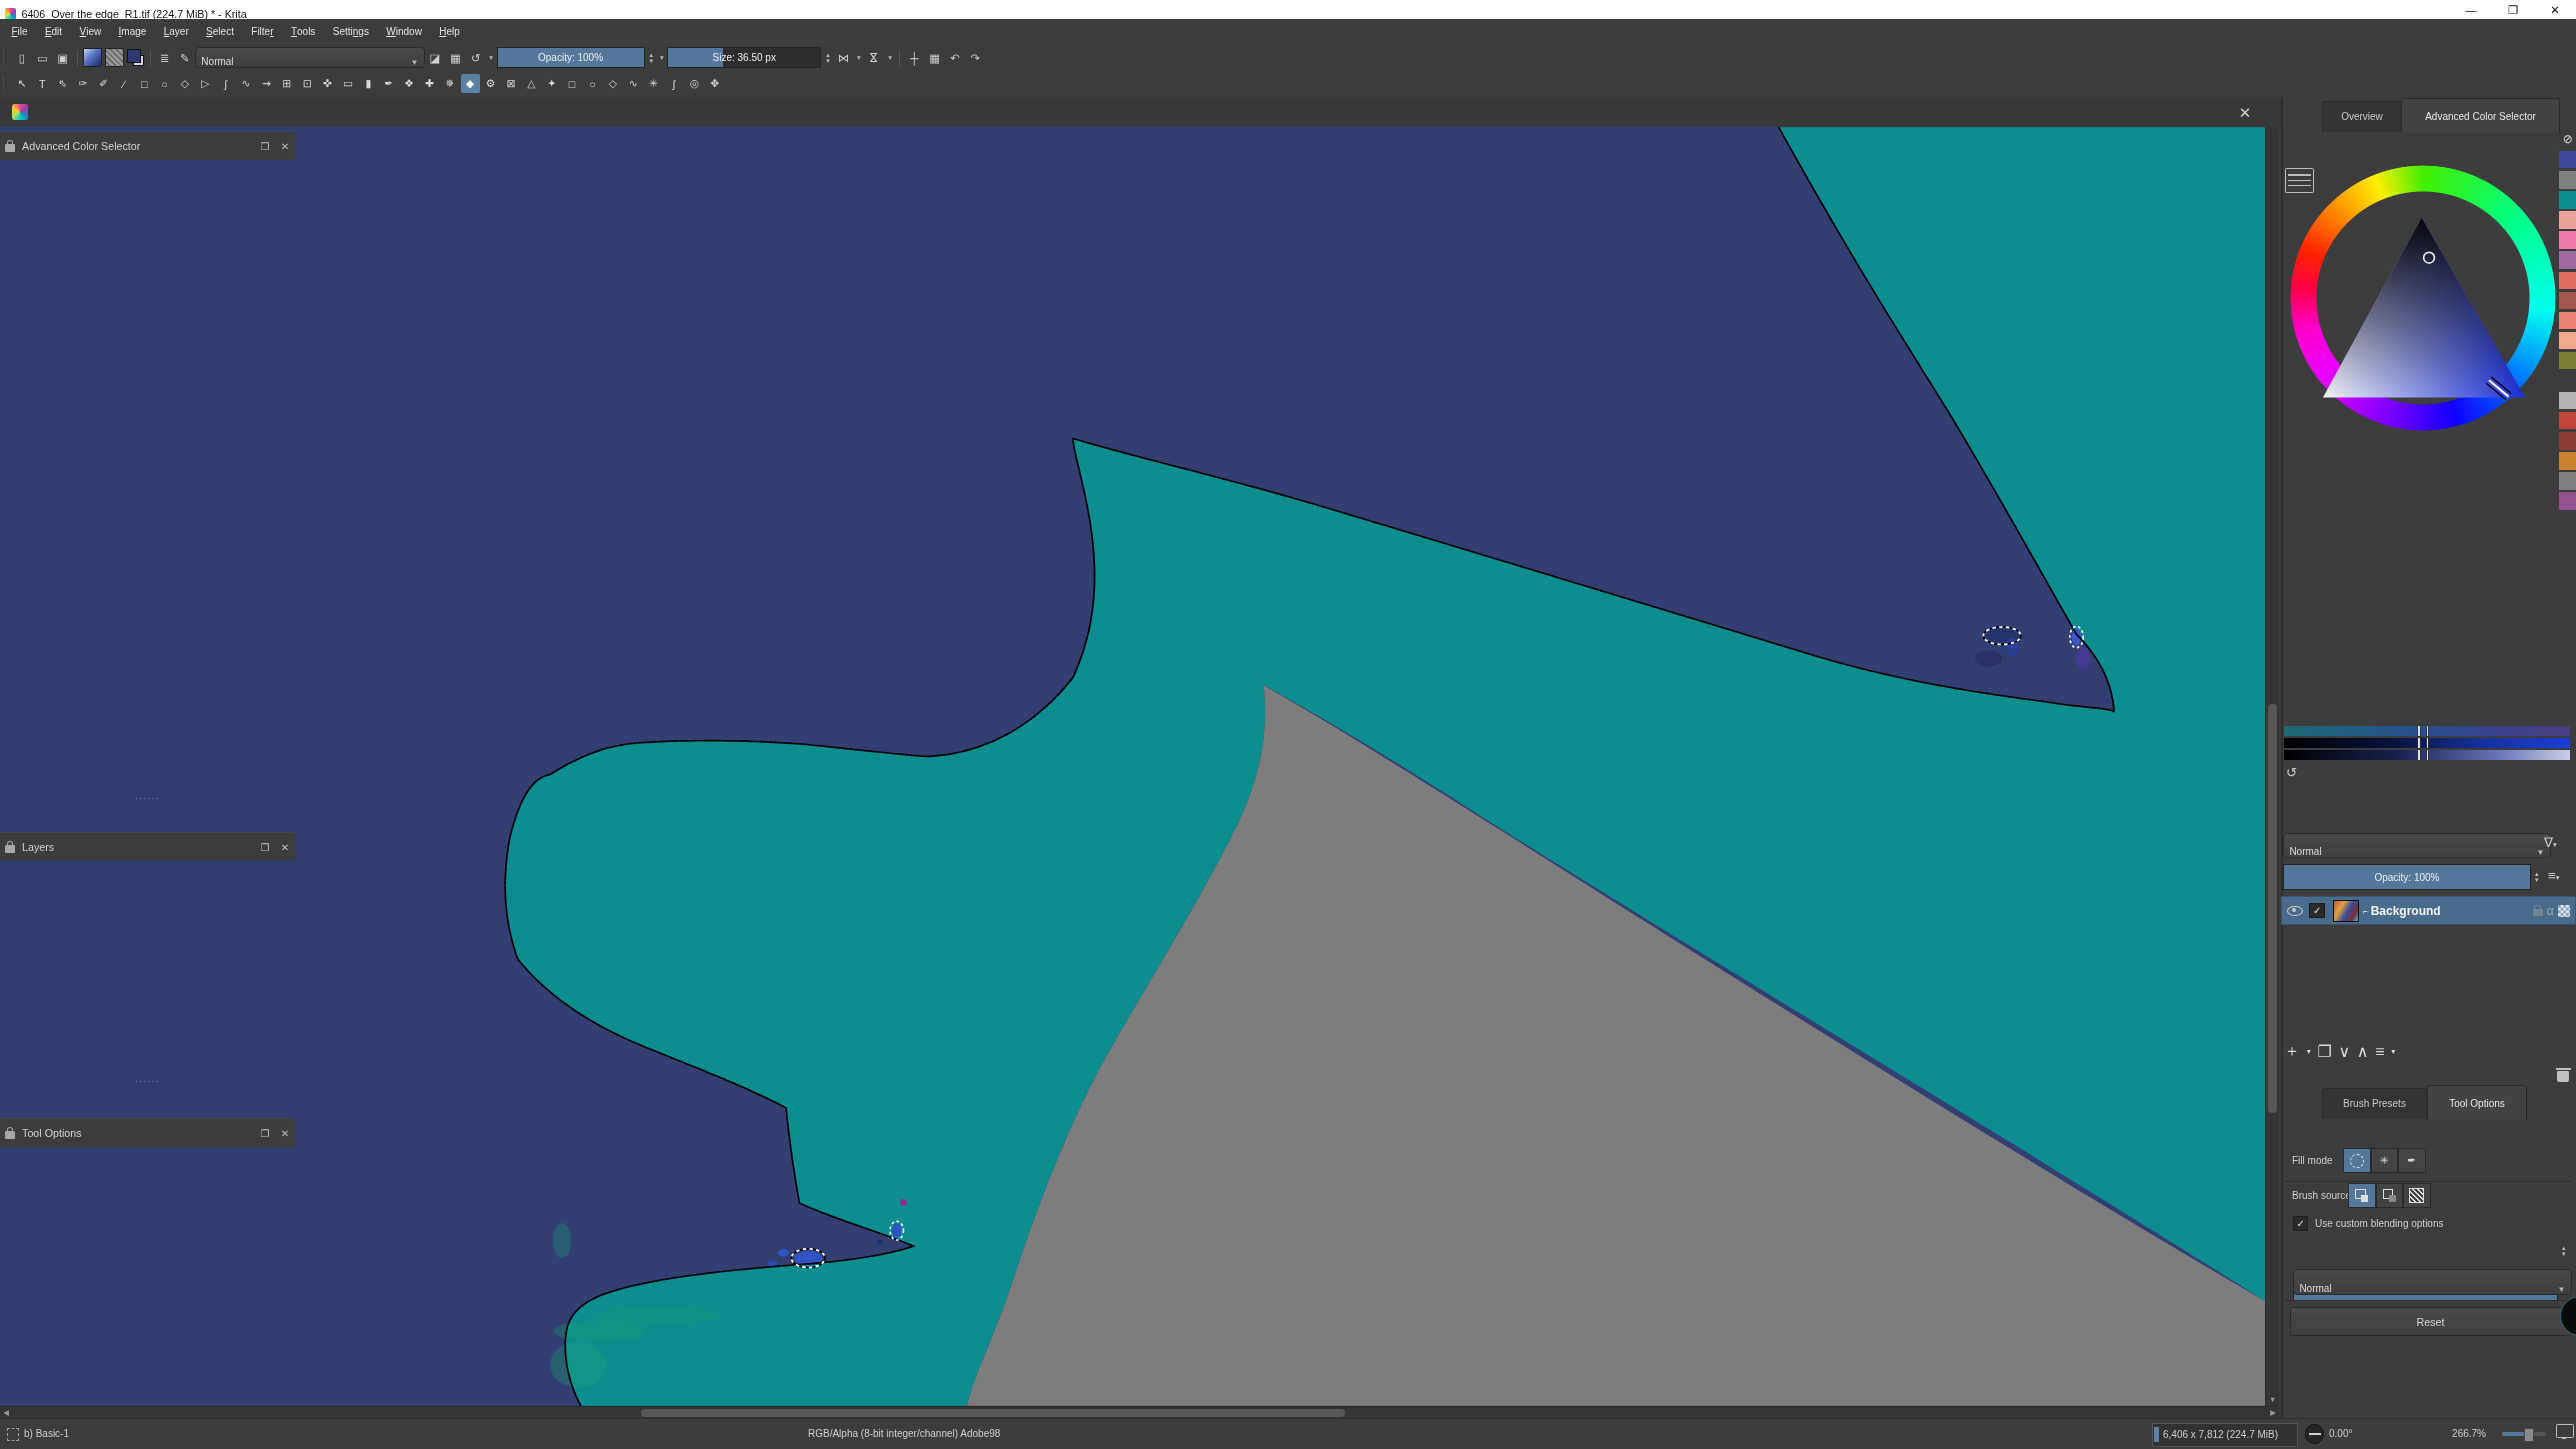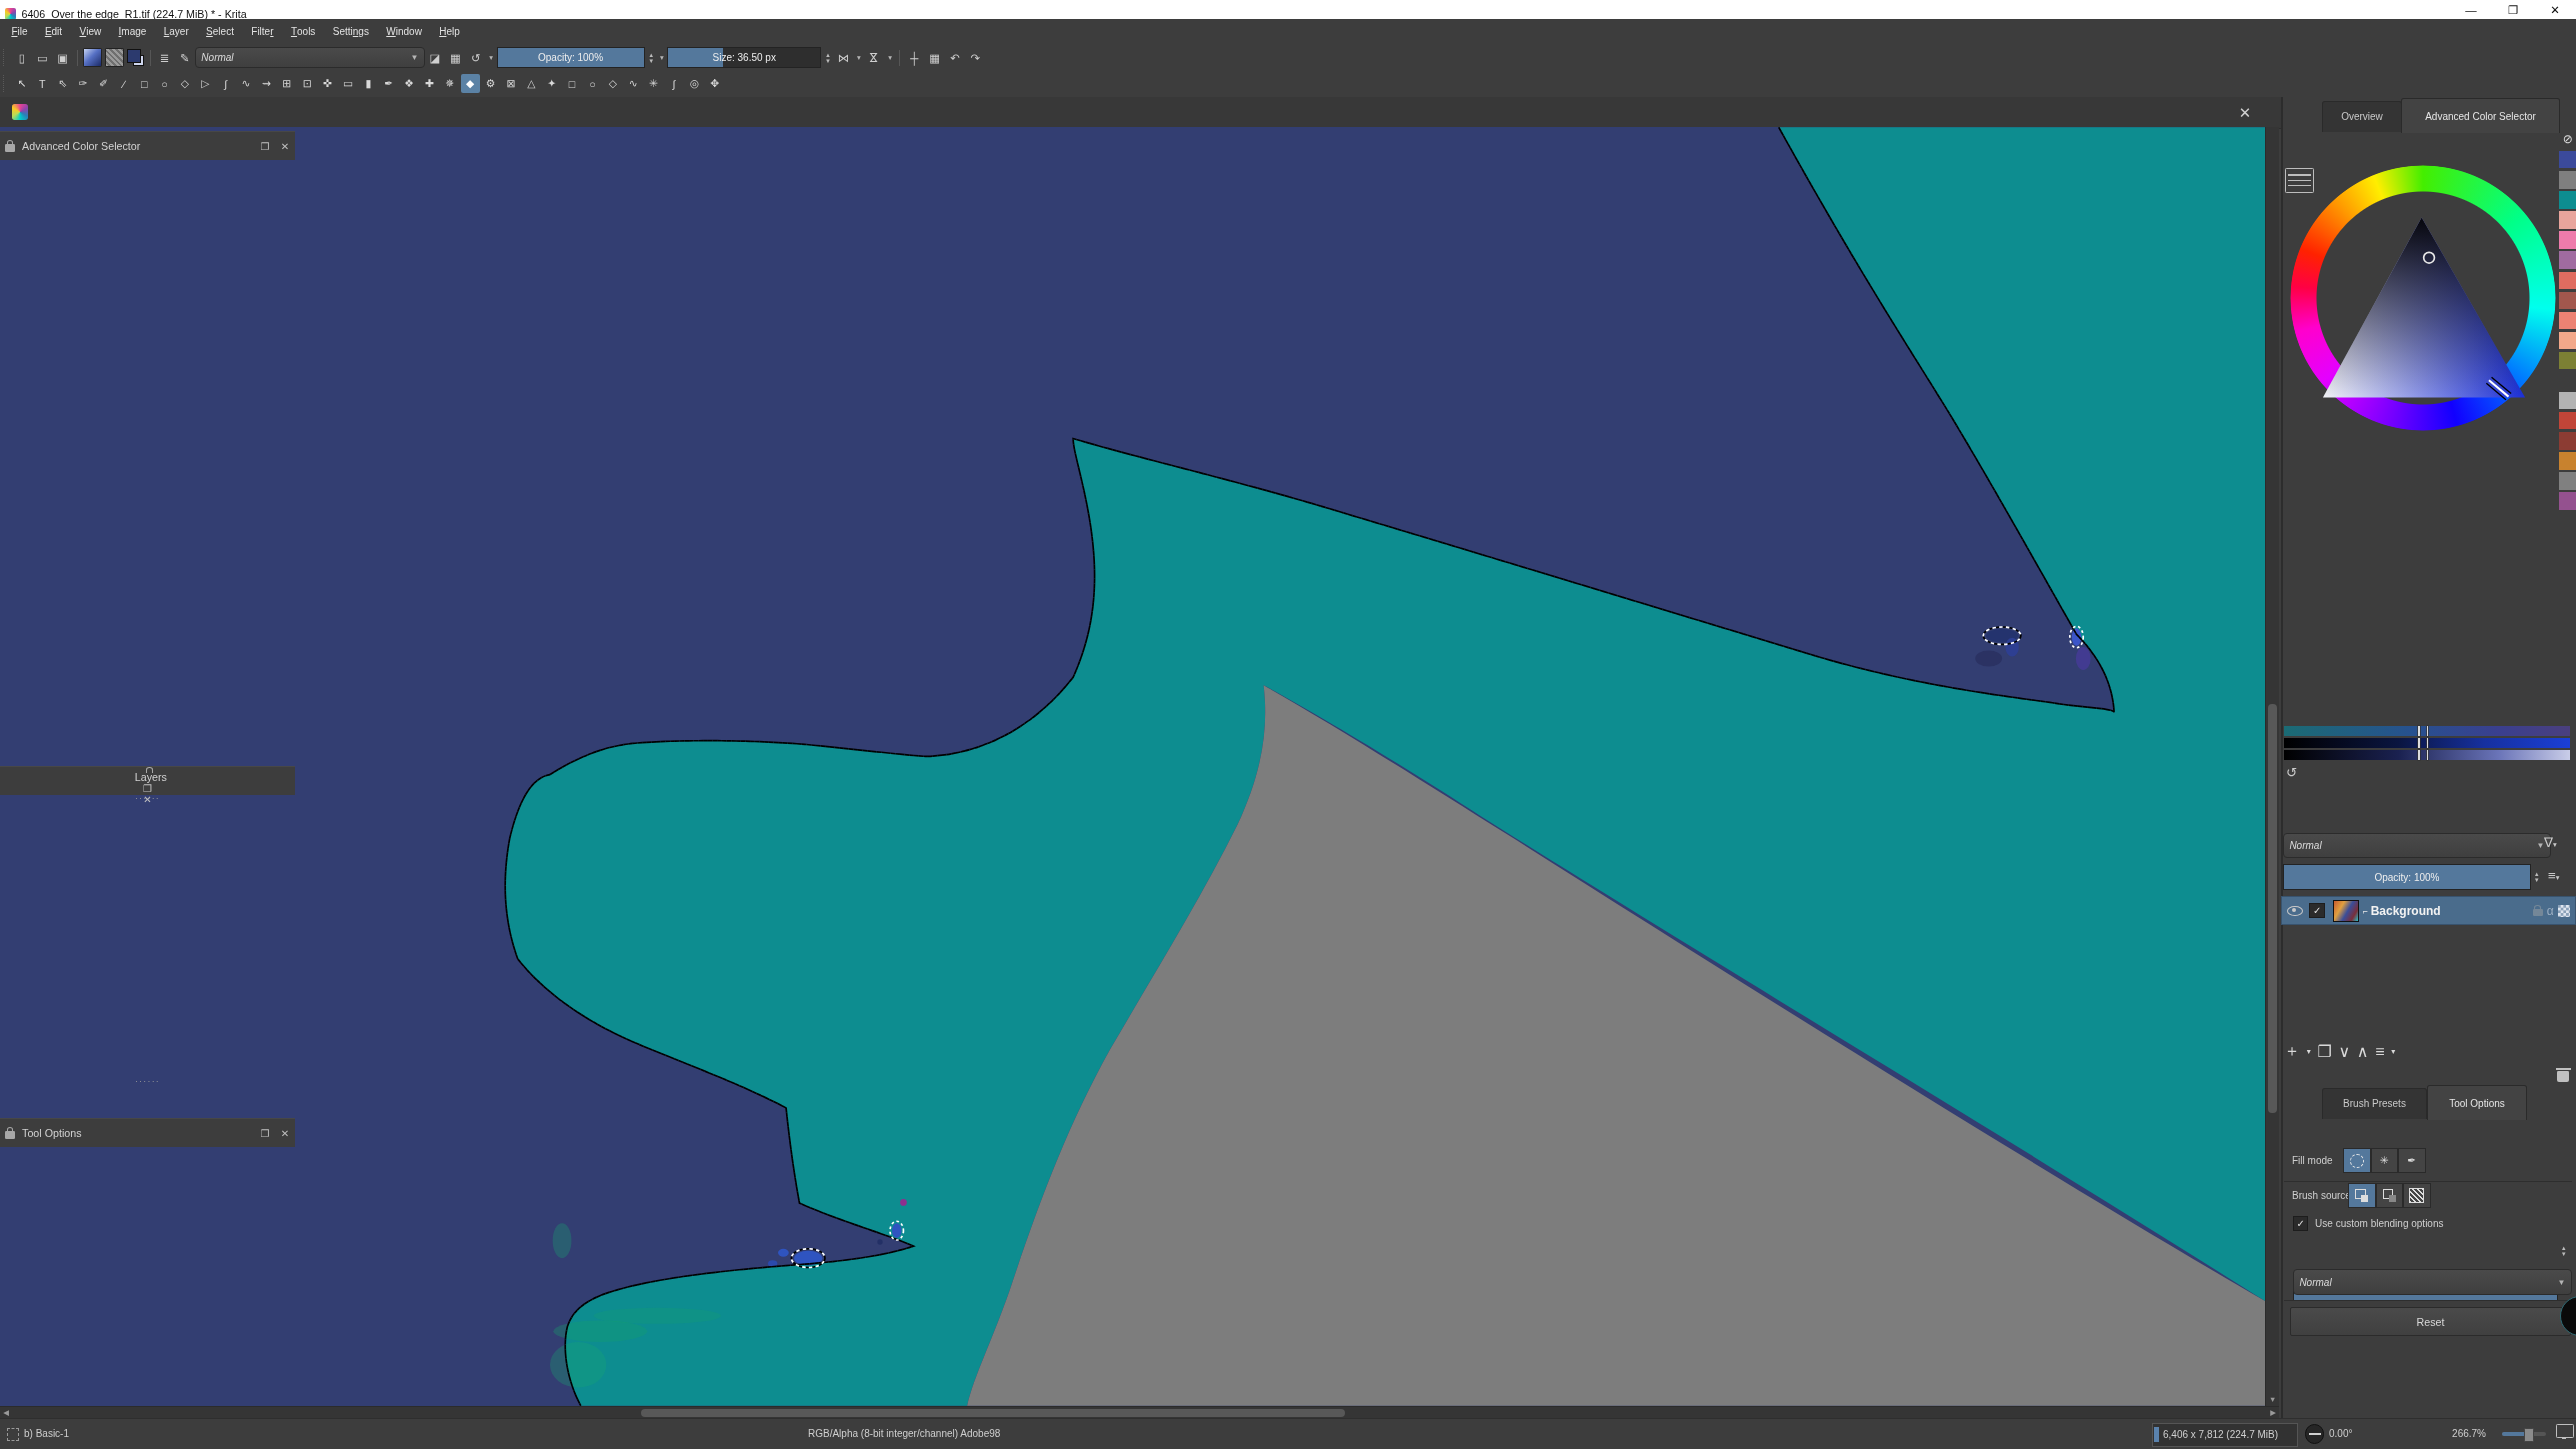--- a/index.html
+++ b/index.html
@@ -24,21 +24,21 @@
   .tb-btn{min-width:19px;height:19px;margin:0 0.7px;display:flex;align-items:center;justify-content:center;
           color:#cfcfcf;font-size:11.4px;border-radius:2px;}
   .tb-sep{width:0.7px;height:16px;background:#565656;margin:0 4px;}
   .chip{width:17.4px;height:17.4px;margin:0 1.3px;border:0.7px solid #222;border-radius:1.3px;}
   .chip.gradient{background:linear-gradient(135deg,#c7d4f2 0%,#5670c4 45%,#1b2a66 100%);}
   .chip.pattern{background:repeating-linear-gradient(45deg,#9a9a9a 0 2px,#6f6f6f 2px 4px);}
   .chip.fgbg{position:relative;border:none;}
   .chip.fgbg .fg{position:absolute;left:0;top:0;width:12px;height:12px;background:#2c3a6e;border:0.7px solid #111;}
   .chip.fgbg .bg{position:absolute;right:0;bottom:0;width:9.4px;height:9.4px;background:#cfd6ee;border:0.7px solid #111;}
   .dd{height:19px;background:linear-gradient(#4a4a4a,#3f3f3f);border:0.7px solid #2b2b2b;border-radius:4px;
-      display:flex;align-items:center;padding:0 5.4px;color:#dcdcdc;font-style:italic;}
+      display:flex;align-items:flex-end;padding:0 5.4px;color:#dcdcdc;}
   .dd .caret{margin-left:auto;color:#b5b5b5;font-size:8px;padding-left:6.7px;}
   .kslider{position:relative;height:19px;background:#2e2e2e;border:0.7px solid #232323;border-radius:0;overflow:hidden;}
   .kslider .fill{position:absolute;left:0;top:0;bottom:0;background:#54789c;}
   .kslider .lab{position:absolute;inset:0;display:flex;align-items:center;justify-content:center;color:#eee;font-size:10px;white-space:nowrap;}
   .spin{width:10.7px;height:19px;display:flex;flex-direction:column;align-items:center;justify-content:center;color:#bbb;font-size:6px;line-height:6px;margin-left:1.3px;}
   .caret-btn{width:10.7px;color:#b5b5b5;font-size:7.4px;text-align:center;}
   .tool-btn{width:19px;height:19px;margin:0 0.7px;display:flex;align-items:center;justify-content:center;border-radius:2px;color:#d9d9d9;font-size:10.7px;}
   .tool-btn.active{background:#5b82a5;color:#fff;}
   
   #doctab{left:0;top:97px;width:2576px;height:31px;background:#383838;border-bottom:0.7px solid #2d2d2d;}
@@ -425,21 +425,21 @@
     <div class="mk" style="left:47%"></div>
       <div class="mk" style="left:50%"></div>
   </div>
   <div class="hbar" style="top:750px;background:linear-gradient(90deg,#000,#1a2150 40%,#6a74b8 75%,#c9cde8);">
     <div class="mk" style="left:47%"></div>
       <div class="mk" style="left:50%"></div>
   </div>
   <div class="abs" style="left:2286px;top:765px;color:#c9c9c9;font-size:13.4px;">↺</div>
   <div class="dots" style="top:793px;">······</div>
 
-  <div class="dockhead" style="top:766px;flex-direction:column;">
+  <div class="dockhead" style="top:832px;">
     <span class="lock"></span>
     <span class="name">Layers</span>
     <span class="sp"></span>
     <span class="hbtn">❐</span>
     <span class="hbtn">✕</span>
   </div>
   <div class="abs dd" style="left:2283px;top:833px;width:255px;height:23px;">
     <span>Normal</span>
       <span class="caret">▼</span>
   </div>

